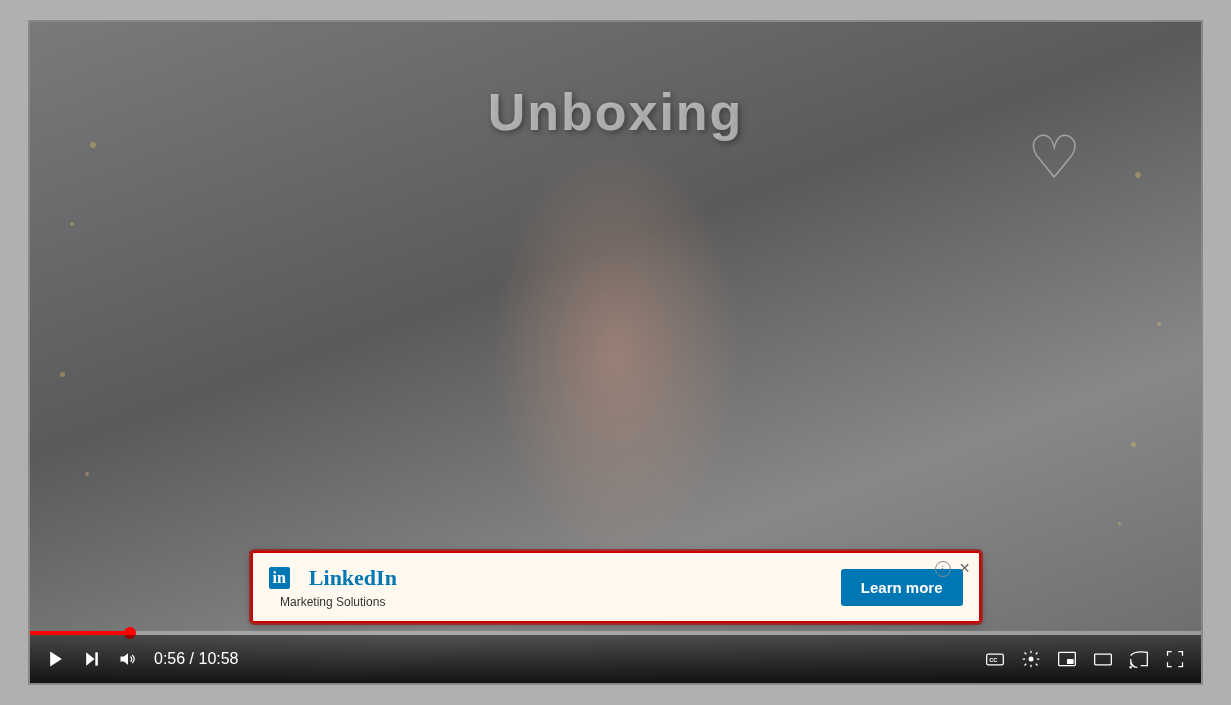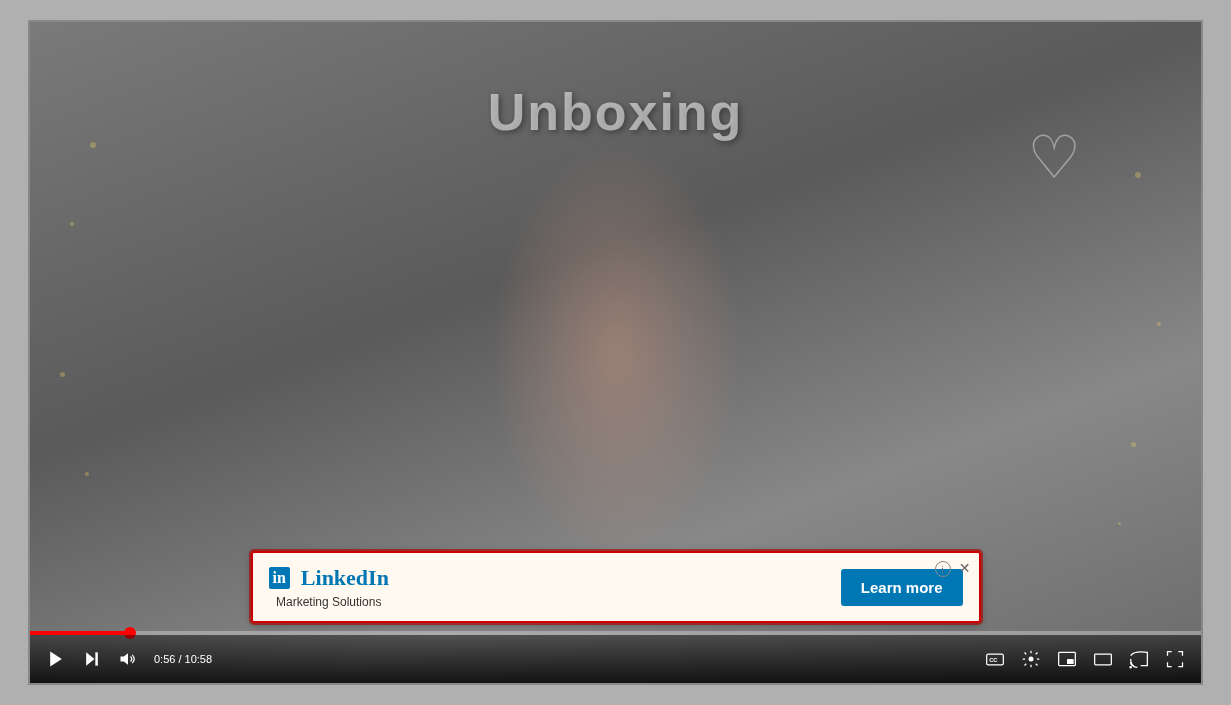--- a/index.html
+++ b/index.html
@@ -115,21 +115,21 @@
       right: -5px;
       top: -4px;
       width: 12px;
       height: 12px;
       background: #ff0000;
       border-radius: 50%;
     }
 
     .time-display {
       color: white;
-      font-size: 11px;
+      font-size: 16px;
       white-space: nowrap;
       margin-left: 4px;
     }
 
     .ctrl-spacer { flex: 1; }
 
     .ctrl-right {
       display: flex;
       align-items: center;
       gap: 8px;
@@ -195,21 +195,21 @@
     .ad-logo-area {
       display: flex;
       flex-direction: column;
       align-items: center;
       min-width: 120px;
     }
 
     .linkedin-logo {
       display: flex;
       align-items: center;
-      gap: 11px;
+      gap: 19px;
     }
 
     .linkedin-in-box {
       background: #0077b5;
       color: white;
       font-size: 16px;
       font-weight: bold;
       padding: 2px 4px;
       border-radius: 2px;
       font-family: Georgia, serif;

